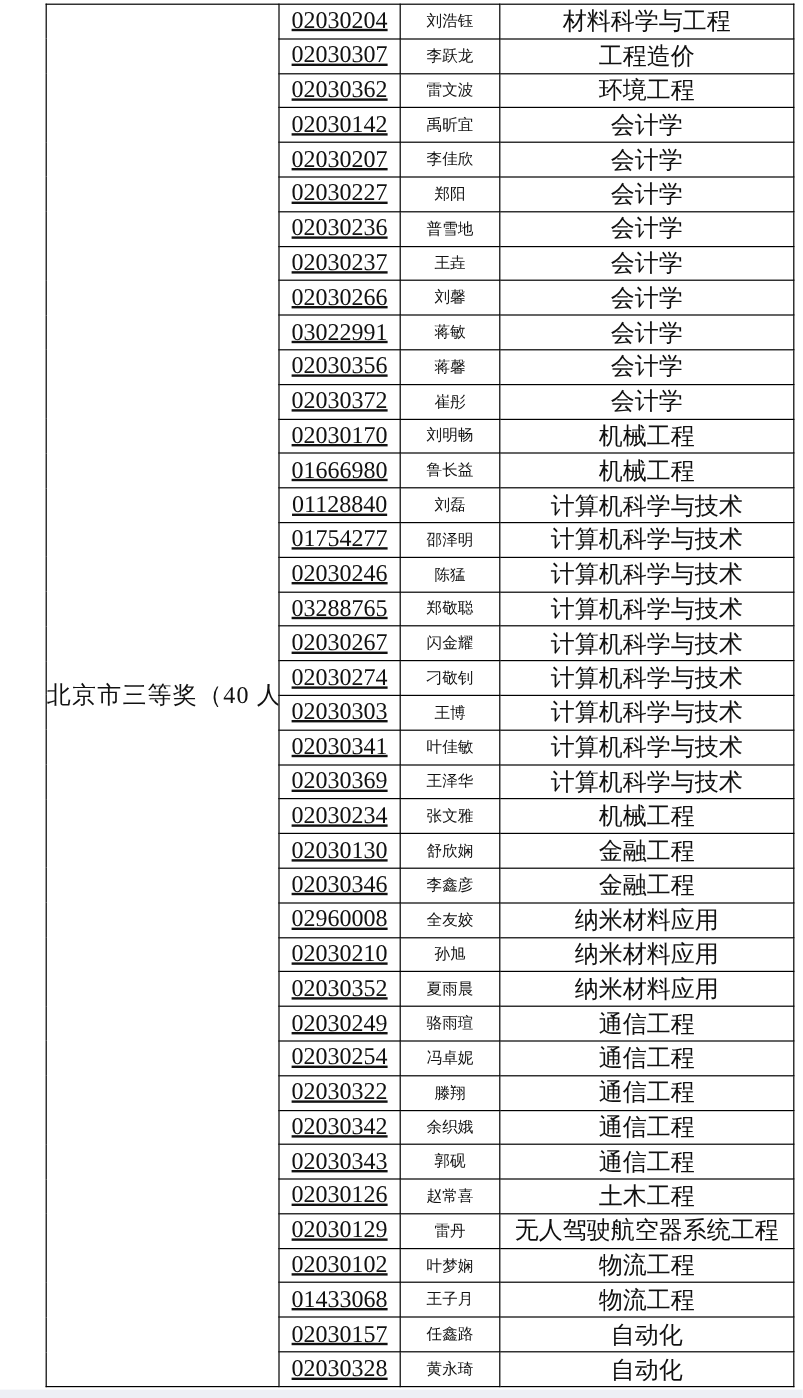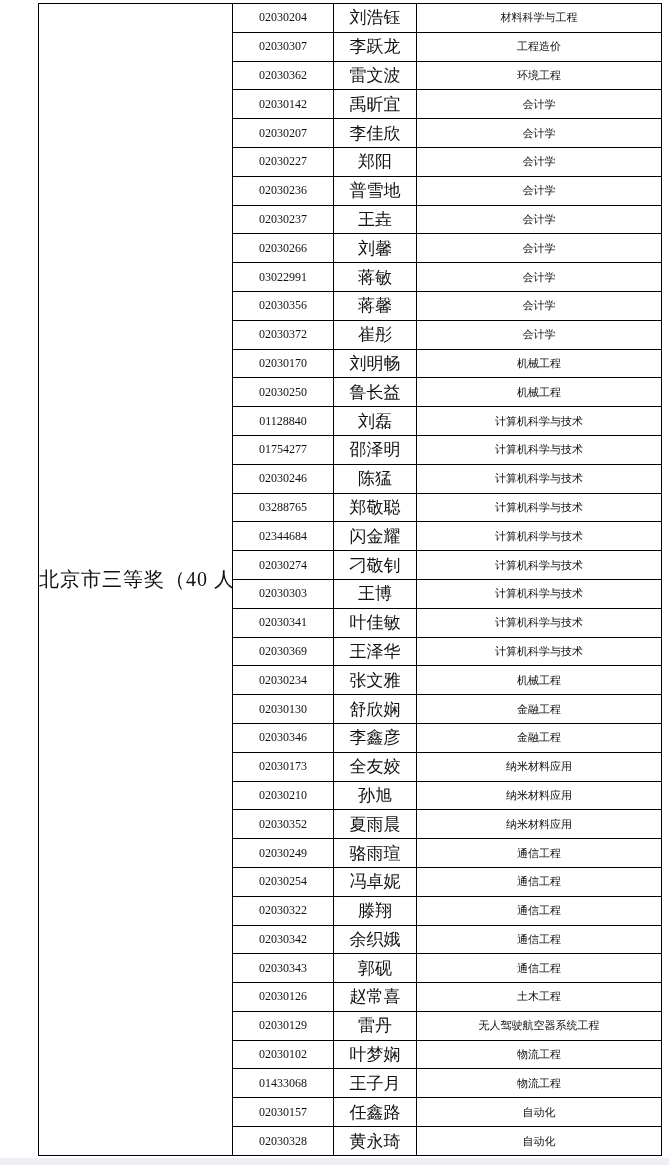--- a/index.html
+++ b/index.html
@@ -33,27 +33,28 @@
     color: #111111;
     padding: 0;
     overflow: hidden;
     white-space: nowrap;
   }
   td.label-cell {
     font-size: 20px;
     letter-spacing: 1px;
   }
   td.id-cell {
-    font-size: 12px;
+    font-size: 20px;
+    text-decoration: underline;
   }
   td.name-cell {
-    font-size: 17px;
+    font-size: 13px;
   }
   td.major-cell {
-    font-size: 11px;
+    font-size: 20px;
   }
   .bottom-strip {
     position: absolute;
     left: 0;
     top: 1158px;
     width: 669px;
     height: 7px;
     background: #edeff5;
   }
 </style>
@@ -129,21 +130,21 @@
           <td class="id-cell">02030372</td>
           <td class="name-cell">崔彤</td>
           <td class="major-cell">会计学</td>
         </tr>
         <tr>
           <td class="id-cell">02030170</td>
           <td class="name-cell">刘明畅</td>
           <td class="major-cell">机械工程</td>
         </tr>
         <tr>
-          <td class="id-cell">02030250</td>
+          <td class="id-cell">01666980</td>
           <td class="name-cell">鲁长益</td>
           <td class="major-cell">机械工程</td>
         </tr>
         <tr>
           <td class="id-cell">01128840</td>
           <td class="name-cell">刘磊</td>
           <td class="major-cell">计算机科学与技术</td>
         </tr>
         <tr>
           <td class="id-cell">01754277</td>
@@ -154,21 +155,21 @@
           <td class="id-cell">02030246</td>
           <td class="name-cell">陈猛</td>
           <td class="major-cell">计算机科学与技术</td>
         </tr>
         <tr>
           <td class="id-cell">03288765</td>
           <td class="name-cell">郑敬聪</td>
           <td class="major-cell">计算机科学与技术</td>
         </tr>
         <tr>
-          <td class="id-cell">02344684</td>
+          <td class="id-cell">02030267</td>
           <td class="name-cell">闪金耀</td>
           <td class="major-cell">计算机科学与技术</td>
         </tr>
         <tr>
           <td class="id-cell">02030274</td>
           <td class="name-cell">刁敬钊</td>
           <td class="major-cell">计算机科学与技术</td>
         </tr>
         <tr>
           <td class="id-cell">02030303</td>
@@ -194,21 +195,21 @@
           <td class="id-cell">02030130</td>
           <td class="name-cell">舒欣娴</td>
           <td class="major-cell">金融工程</td>
         </tr>
         <tr>
           <td class="id-cell">02030346</td>
           <td class="name-cell">李鑫彦</td>
           <td class="major-cell">金融工程</td>
         </tr>
         <tr>
-          <td class="id-cell">02030173</td>
+          <td class="id-cell">02960008</td>
           <td class="name-cell">全友姣</td>
           <td class="major-cell">纳米材料应用</td>
         </tr>
         <tr>
           <td class="id-cell">02030210</td>
           <td class="name-cell">孙旭</td>
           <td class="major-cell">纳米材料应用</td>
         </tr>
         <tr>
           <td class="id-cell">02030352</td>

